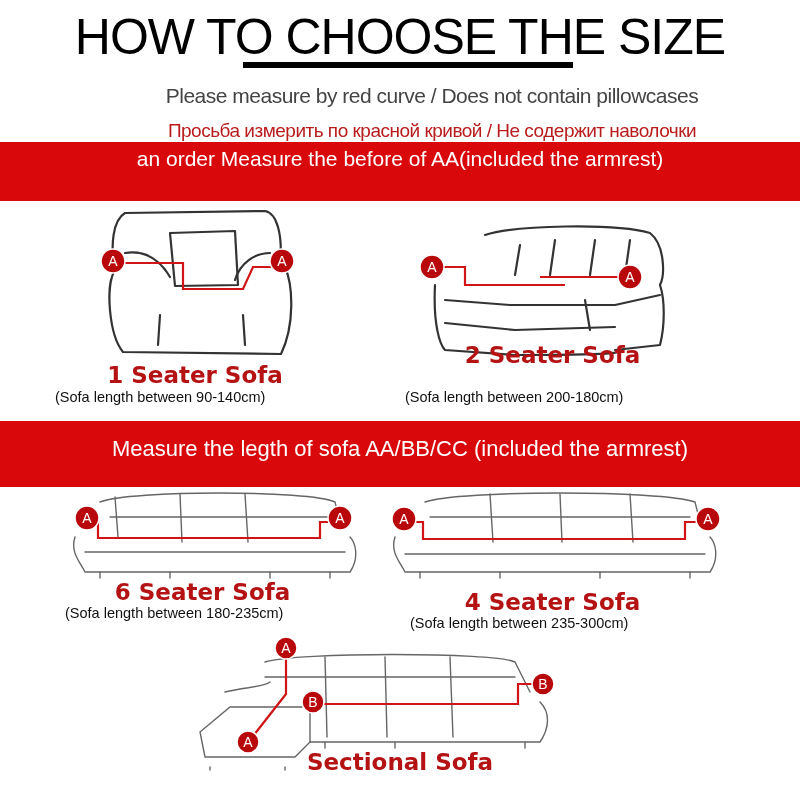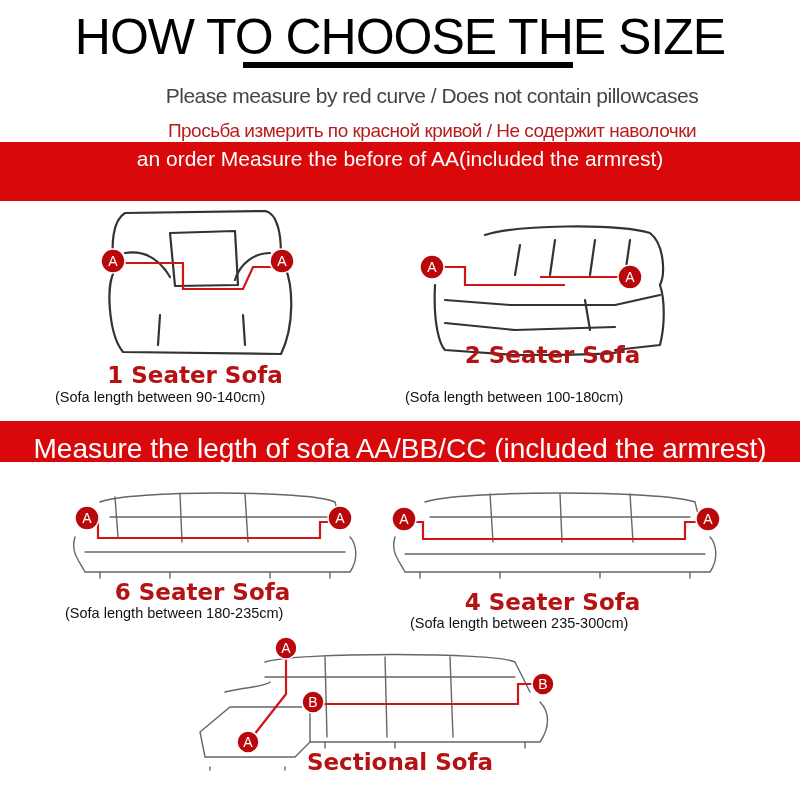--- a/index.html
+++ b/index.html
@@ -3,21 +3,21 @@
 <meta charset="utf-8">
 <style>
   html,body{margin:0;padding:0;background:#fff;}
   body{width:800px;height:800px;position:relative;overflow:hidden;font-family:"Liberation Sans",sans-serif;}
   .abs{position:absolute;}
   .title{left:0;top:8px;width:800px;text-align:center;font-size:50px;color:#000;letter-spacing:-1px;font-family:"Liberation Sans",sans-serif;}
   .title-bar{left:243px;top:62px;width:330px;height:6px;background:#000;}
   .sub{left:0;width:800px;text-align:center;color:#444;font-size:21px;letter-spacing:-0.5px;margin-left:32px;}
   .banner{left:0;width:800px;background:#d9090b;color:#fff;text-align:center;}
   .banner1{top:142px;height:59px;font-size:21px;line-height:27px;padding-top:3px;box-sizing:border-box;}
-  .banner2{top:421px;height:41px;font-size:28px;line-height:55px;}
+  .banner2{top:421px;height:66px;font-size:22px;line-height:55px;}
   .cap{text-align:center;color:#b51214;font-weight:bold;font-size:23px;font-family:"DejaVu Sans",sans-serif;}
   .range{text-align:left;color:#111;font-size:14.5px;}
   svg .line{fill:none;stroke:#333;stroke-width:2.2;stroke-linecap:round;stroke-linejoin:round;}
   svg .thin{fill:none;stroke:#666;stroke-width:1.4;stroke-linecap:round;}
   svg .red{fill:none;stroke:#d11516;stroke-width:2.2;}
   .badge circle{fill:#b9080b;stroke:#fff;stroke-width:1.5;}
   .badge text{fill:#fff;font-family:"Liberation Sans",sans-serif;font-size:14px;text-anchor:middle;}
 </style>
 </head>
 <body>
@@ -64,21 +64,21 @@
   <g class="badge">
       <circle cx="17" cy="52" r="12"></circle>
       <text x="17" y="57">A</text>
     </g>
   <g class="badge">
       <circle cx="215" cy="62" r="12"></circle>
       <text x="215" y="67">A</text>
     </g>
 </svg>
 <div class="abs cap" style="left:410px;top:342px;width:285px;">2 Seater Sofa</div>
-<div class="abs range" style="left:405px;top:389px;width:295px;">(Sofa length between 100-180cm)</div>
+<div class="abs range" style="left:405px;top:389px;width:295px;">(Sofa length between 200-180cm)</div>
 
 <div class="abs banner banner2">Measure the legth of sofa AA/BB/CC (included the armrest)</div>
 
 <svg class="abs" style="left:70px;top:482px;" width="290" height="98">
   <path class="thin" d="M30 20 C60 8 240 8 265 20 L270 40"></path>
   <path class="thin" d="M45 15 L48 55 M110 12 L112 60 M175 12 L178 60"></path>
   <path class="thin" d="M40 35 L260 35"></path>
   <path class="thin" d="M5 55 C0 70 10 80 15 90 L280 90 C290 75 285 60 280 55"></path>
   <path class="thin" d="M15 70 L275 70"></path>
   <path class="thin" d="M30 90 L30 96 M100 90 L100 96 M200 90 L200 96 M260 90 L260 96"></path>

